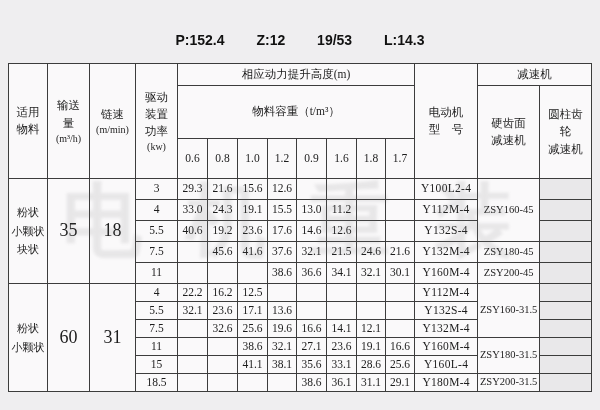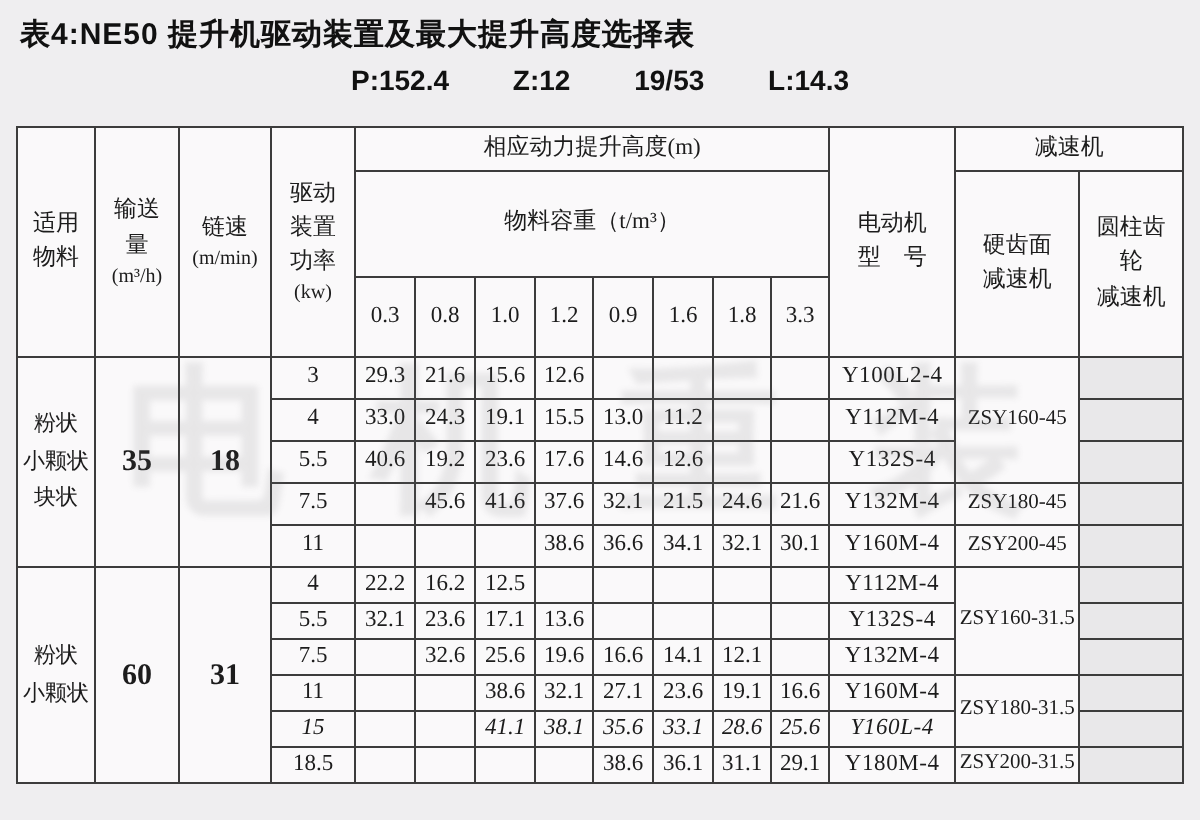--- a/index.html
+++ b/index.html
@@ -41,41 +41,40 @@
     color:#1c1c1c;
     overflow:hidden;
   }
   tr.h1{height:22px;}
   tr.h2{height:53px;}
   tr.h3{height:40px;}
   .pre{white-space:pre-line;margin-top:15px;}
   .ln{display:block;line-height:1.5;}
   .ln-small{font-size:10px;line-height:1.3;}
   .hdr{font-size:11.5px;}
-  td.bigval{font-size:15px;font-weight:bold;}
+  td.bigval{font-size:18px;font-weight:normal;}
   td.mat{font-size:11px;line-height:1.7;}
   td.motor{font-size:11.5px;letter-spacing:0.3px;}
   td.reducer{font-size:10.5px;}
   td.cyl{background:#e9e8ea;}
   .watermark{
     position:absolute;left:62px;top:168px;width:540px;
     font-size:80px;font-weight:bold;
     color:#6f6f72;opacity:0.13;
     letter-spacing:44px;white-space:nowrap;
     filter:blur(1.6px);
     pointer-events:none;z-index:3;
     font-family:"Liberation Sans","DejaVu Sans",sans-serif;
   }
 </style>
 </head>
 <body>
 
 <div class="stage">
 
-  <div class="title">表4:NE50 提升机驱动装置及最大提升高度选择表</div>
 
   <div class="subtitle">
     <span>P:152.4</span>
     <span>Z:12</span>
     <span>19/53</span>
     <span>L:14.3</span>
   </div>
 
   <table class="sel">
     <colgroup>
@@ -129,28 +128,28 @@
             <span class="ln">硬齿面</span>
             <span class="ln">减速机</span>
           </td>
         <td rowspan="2" class="hdr">
             <span class="ln">圆柱齿</span>
             <span class="ln">轮</span>
             <span class="ln">减速机</span>
           </td>
       </tr>
       <tr class="h3">
-          <td class="hdr">0.3</td>
+          <td class="hdr">0.6</td>
           <td class="hdr">0.8</td>
           <td class="hdr">1.0</td>
           <td class="hdr">1.2</td>
           <td class="hdr">0.9</td>
           <td class="hdr">1.6</td>
           <td class="hdr">1.8</td>
-          <td class="hdr">3.3</td>
+          <td class="hdr">1.7</td>
         </tr>
     </tbody>
     <tbody>
         <tr style="height: 21px;">
           <td class="mat pre" rowspan="5">粉状
 小颗状
 块状</td>
           <td class="bigval" rowspan="5">35</td>
           <td class="bigval" rowspan="5">18</td>
           <td>3</td>
@@ -271,21 +270,21 @@
           <td>38.6</td>
           <td>32.1</td>
           <td>27.1</td>
           <td>23.6</td>
           <td>19.1</td>
           <td>16.6</td>
           <td class="motor">Y160M-4</td>
           <td class="reducer" rowspan="2">ZSY180-31.5</td>
           <td class="cyl"></td>
         </tr>
-        <tr style="height: 18px; font-style: italic;">
+        <tr style="height: 18px;">
           <td>15</td>
           <td></td>
           <td></td>
           <td>41.1</td>
           <td>38.1</td>
           <td>35.6</td>
           <td>33.1</td>
           <td>28.6</td>
           <td>25.6</td>
           <td class="motor">Y160L-4</td>

